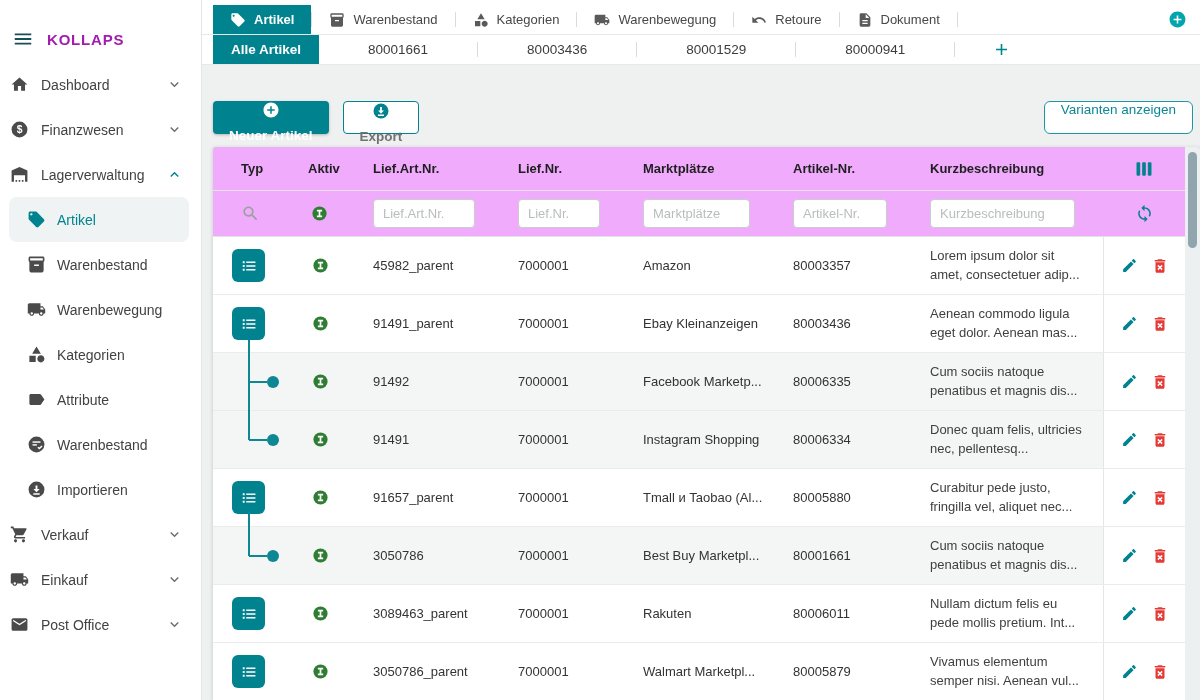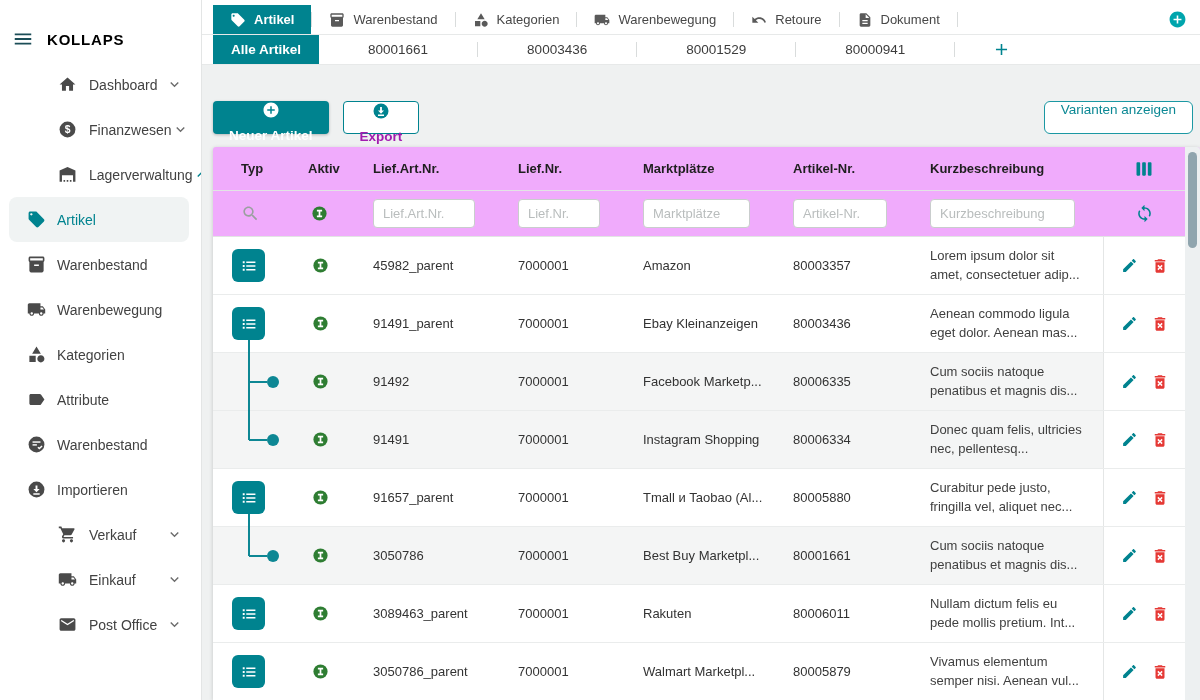--- a/index.html
+++ b/index.html
@@ -3,23 +3,23 @@
 <meta charset="utf-8">
 <style>
   html,body{margin:0;padding:0;width:1200px;height:700px;overflow:hidden;
     font-family:"Liberation Sans",sans-serif;background:#eff1f1;}
   *{box-sizing:border-box;}
   .app{display:flex;width:1200px;height:700px;}
 
   
   .sidebar{width:202px;flex-shrink:0;background:#fff;border-right:1px solid #e3e5e5;overflow:hidden;}
   .logo-row{display:flex;align-items:center;gap:13px;padding:28px 14px 12px 12px;color:#1b4d57;}
-  .logo-text{font-size:15px;font-weight:bold;letter-spacing:.8px;color:#000000;}
+  .logo-text{font-size:15px;font-weight:bold;letter-spacing:.8px;color:#a21caf;}
   .nav-item{display:flex;align-items:center;height:45px;padding:0 18px 0 10px;
-    font-size:14px;color:#424242;cursor:pointer;margin-left:48px;}
+    font-size:14px;color:#424242;cursor:pointer;}
   .nav-item .nico{display:flex;color:#4a4a4a;margin-right:12px;}
   .nav-item .chev{margin-left:auto;display:flex;color:#6d6d6d;}
   .nav-item .chev.up{color:#00838f;}
   .nav-item.sub{margin:0 12px 0 9px;border-radius:8px;padding:0 10px 0 18px;height:45px;}
   .nav-item.sub .nico{margin-right:11px;}
   .nav-item.sub.active{background:#f0f3f3;color:#00838f;}
   .nav-item.sub.active .nico{color:#00838f;}
 
   
   .main{flex:1;display:flex;flex-direction:column;background:#eff1f1;min-width:0;}
@@ -37,21 +37,21 @@
   .tab2.active{background:#00838f;color:#fff;font-weight:bold;padding:0 18px;}
   .tab-add{display:flex;align-items:center;color:#00838f;margin-left:13px;cursor:pointer;}
   .addcircle{position:absolute;right:13px;top:10px;color:#00a5ad;cursor:pointer;display:flex;}
 
   
   .toolbar{display:flex;align-items:center;gap:14px;margin:36px 7px 13px 11px;height:33px;}
   .btn{display:flex;align-items:center;gap:9px;height:33px;padding:0 16px;border-radius:4px;
     font-family:"Liberation Sans",sans-serif;font-size:13.5px;cursor:pointer;border:none;flex-direction:column;}
   .btn-primary{background:#00838f;color:#fff;font-weight:bold;box-shadow:0 1px 3px rgba(0,0,0,.25);}
   .btn-primary .bico{color:#fff;display:flex;}
-  .btn-outline{background:#fff;border:1px solid #00838f;color:#a21caf;font-weight:bold;}
+  .btn-outline{background:#fff;border:1px solid #00838f;color:#737373;font-weight:bold;}
   .btn-outline .bico{color:#00838f;display:flex;}
   .btn-outline2{background:#fff;border:1px solid #1b98a3;color:#0b8894;border-radius:6px;font-weight:500;}
   .tb-spacer{flex:1;}
 
   
   .card{position:relative;margin-left:11px;width:987px;height:554px;background:#f0abfc;
     box-shadow:0 1px 4px rgba(0,0,0,.18);border-radius:3px 3px 0 0;overflow:hidden;}
   .grid{display:grid;grid-template-columns:80px 65px 145px 125px 150px 137px 188px 82px;}
   .thead{height:44px;border-bottom:1px solid #e2e4e4;align-items:center;}
   .hcell{font-size:13px;font-weight:bold;color:#1f1f1f;padding-left:15px;white-space:nowrap;}

